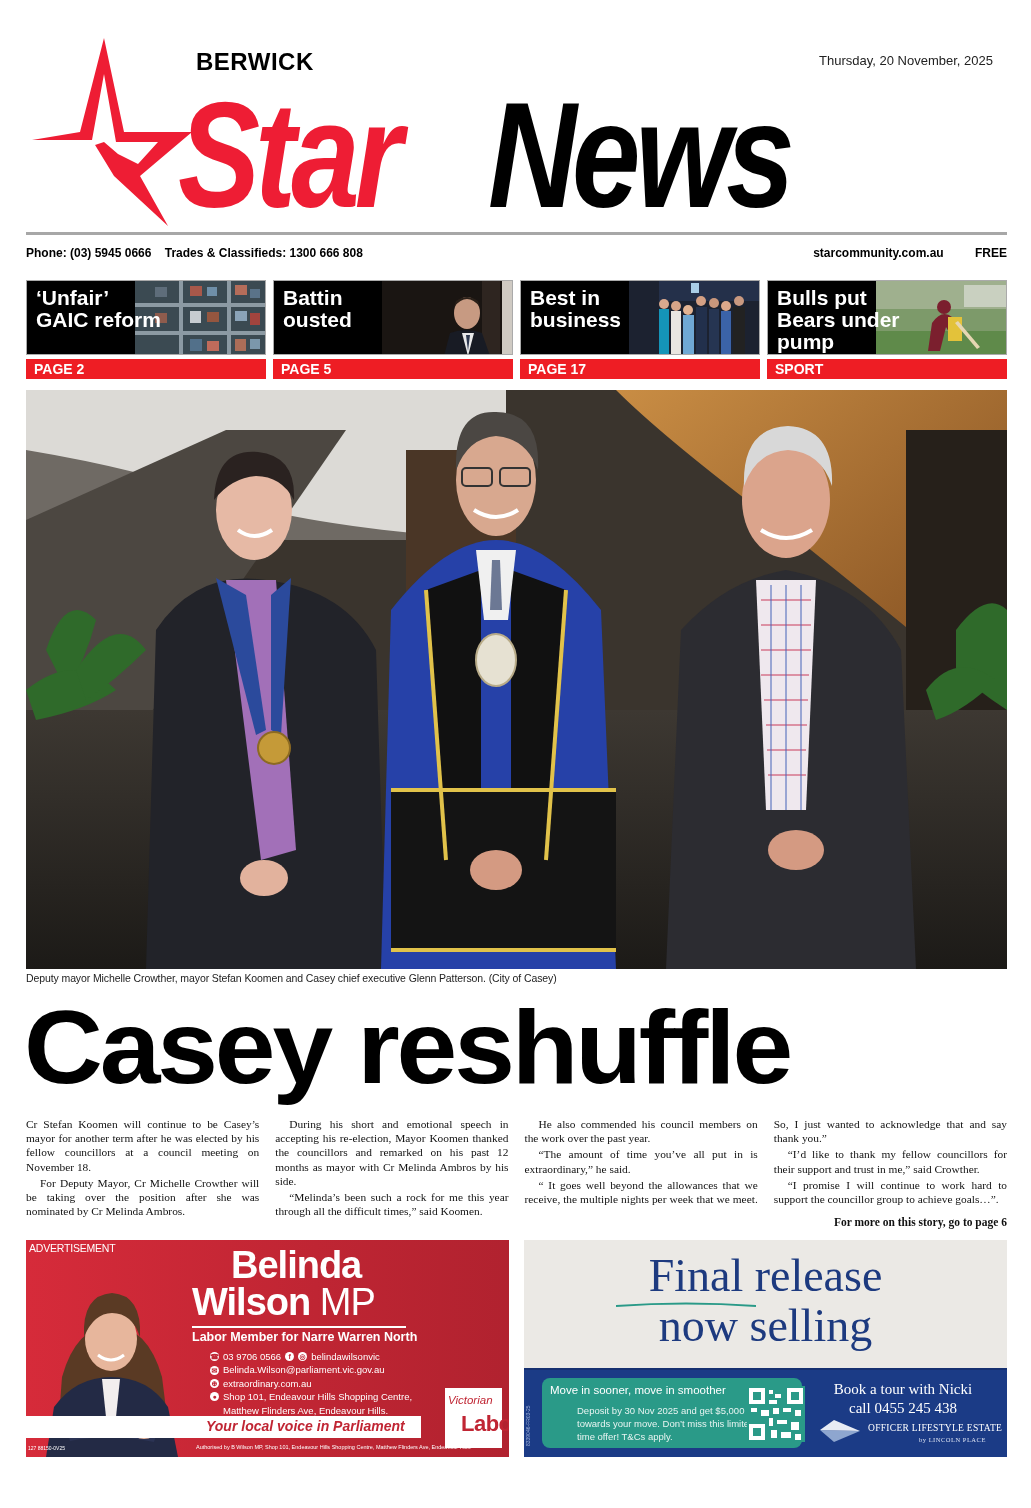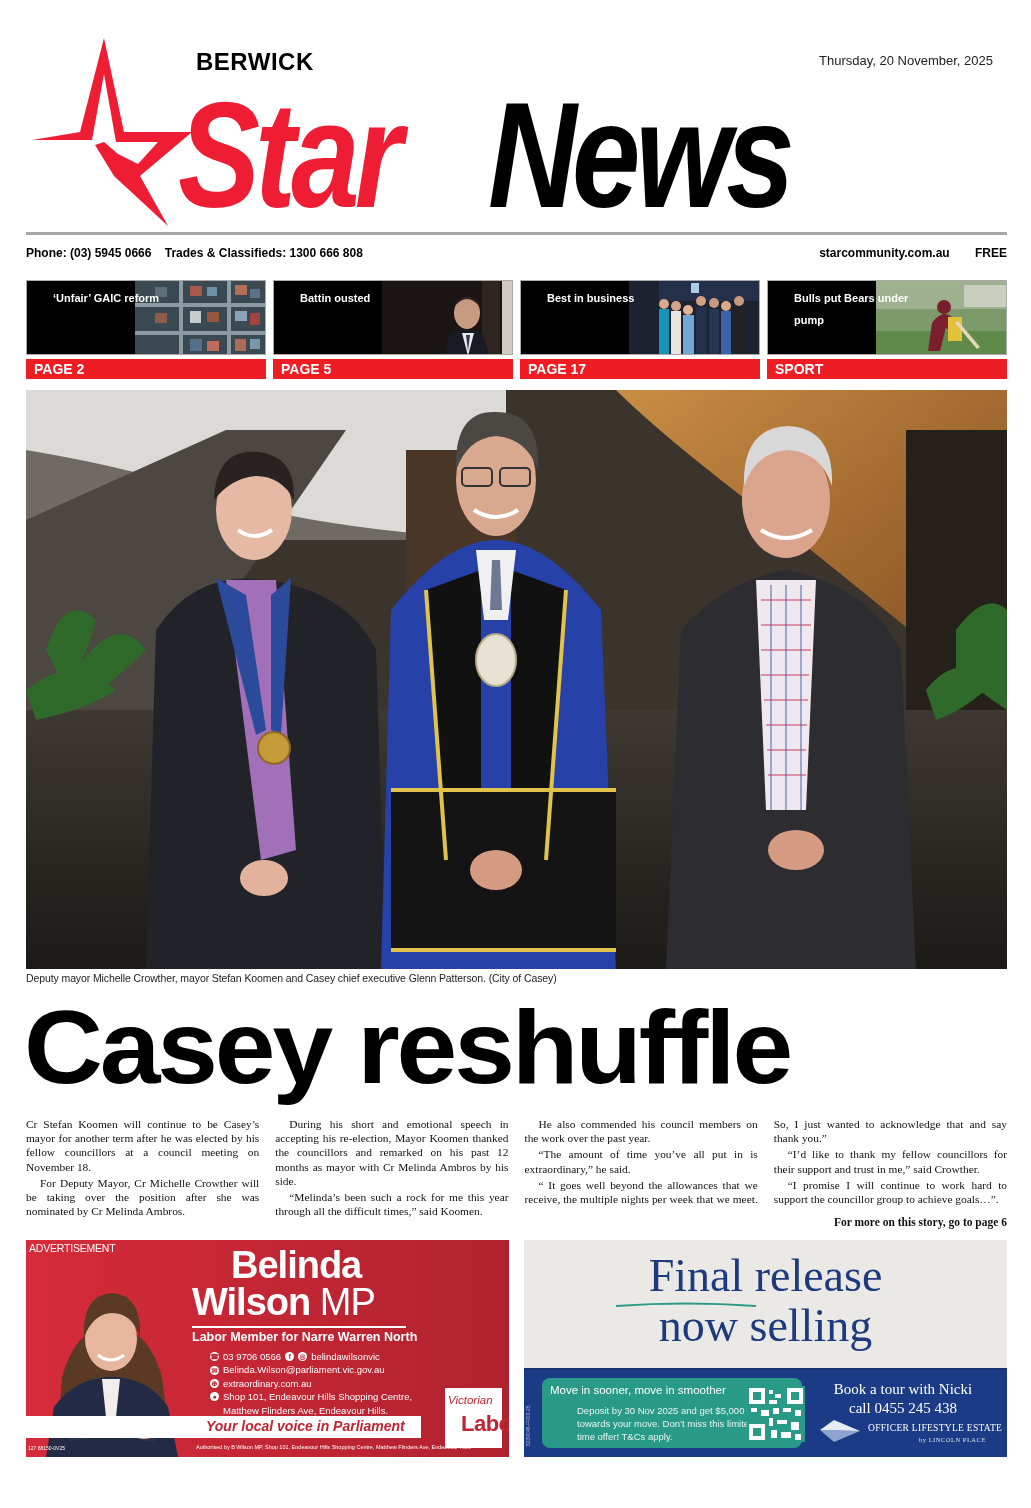--- a/index.html
+++ b/index.html
@@ -12,29 +12,29 @@
   .edition { position: absolute; left: 196px; top: 48px; font-weight: 700; font-size: 24px; letter-spacing: 0.5px; }
   .title-star { position: absolute; left: 178px; top: 80px; font-family: "Liberation Sans", sans-serif; font-weight: 900; font-style: italic; font-size: 150px; line-height: 150px; color: #ee1d34; letter-spacing: -6px; transform: scaleX(0.82); transform-origin: left top; }
   .title-news { position: absolute; left: 488px; top: 80px; font-weight: 900; font-style: italic; font-size: 150px; line-height: 150px; color: #000; letter-spacing: -6px; transform: scaleX(0.82); transform-origin: left top; }
   .date { position: absolute; right: 38px; top: 53px; font-size: 13px; color: #222; }
   .rule { position: absolute; left: 26px; top: 232px; width: 981px; height: 3px; background: #a7a7a7; }
 
   .contact-bar { position: absolute; left: 26px; top: 246px; width: 981px; height: 18px; font-size: 12px; font-weight: 700; }
   .contact-left { position: absolute; left: 0; top: 0; }
   .contact-left span { margin-right: 10px; }
   .contact-right { position: absolute; right: 0; top: 0; }
-  .contact-right span { margin-left: 22px; }
+  .contact-right span { margin-left: 28px; }
 
   
   .teasers { position: absolute; left: 26px; top: 280px; width: 981px; height: 100px; display: flex; gap: 7px; }
   .teaser { width: 240px; height: 99px; position: relative; cursor: pointer; }
   .teaser-top { position: absolute; left: 0; top: 0; width: 240px; height: 75px; background: #000; overflow: hidden; border: 1px solid #aaa; }
   .teaser-img { position: absolute; right: 0; top: 0; width: 130px; height: 75px; }
   .teaser-img::before { content: ""; position: absolute; left: 0; top: 0; width: 60px; height: 100%; background: linear-gradient(90deg, #000, rgba(0,0,0,0)); z-index: 2; }
-  .teaser-headline { position: absolute; left: 26px; top: 6px; color: #fff; font-weight: 700; font-size: 11px; line-height: 22px; z-index: 3; width: 130px; }
+  .teaser-headline { position: absolute; left: 9px; top: 6px; color: #fff; font-weight: 700; font-size: 21px; line-height: 22px; z-index: 3; width: 130px; }
   .teaser-tag { position: absolute; left: 0; top: 79px; width: 240px; height: 20px; background: #ee1d24; color: #fff; font-weight: 700; font-size: 14px; line-height: 20px; padding-left: 8px; }
 
   
   .photo { position: absolute; left: 26px; top: 390px; width: 981px; height: 579px; overflow: hidden; background: #2a2622; }
   .caption { position: absolute; left: 26px; top: 972px; font-size: 10.5px; color: #222; letter-spacing: -0.1px; }
 
   .headline { position: absolute; left: 24px; top: 992px; font-family: "Liberation Sans", sans-serif; font-weight: 900; font-size: 104px; line-height: 110px; letter-spacing: -3px; transform: scaleX(1.05); transform-origin: left top; }
 
   
   .article { position: absolute; left: 26px; top: 1117px; width: 981px; height: 115px; column-count: 4; column-gap: 16px; font-family: "Liberation Serif", serif; font-size: 11.4px; line-height: 14.2px; text-align: justify; color: #111; }

